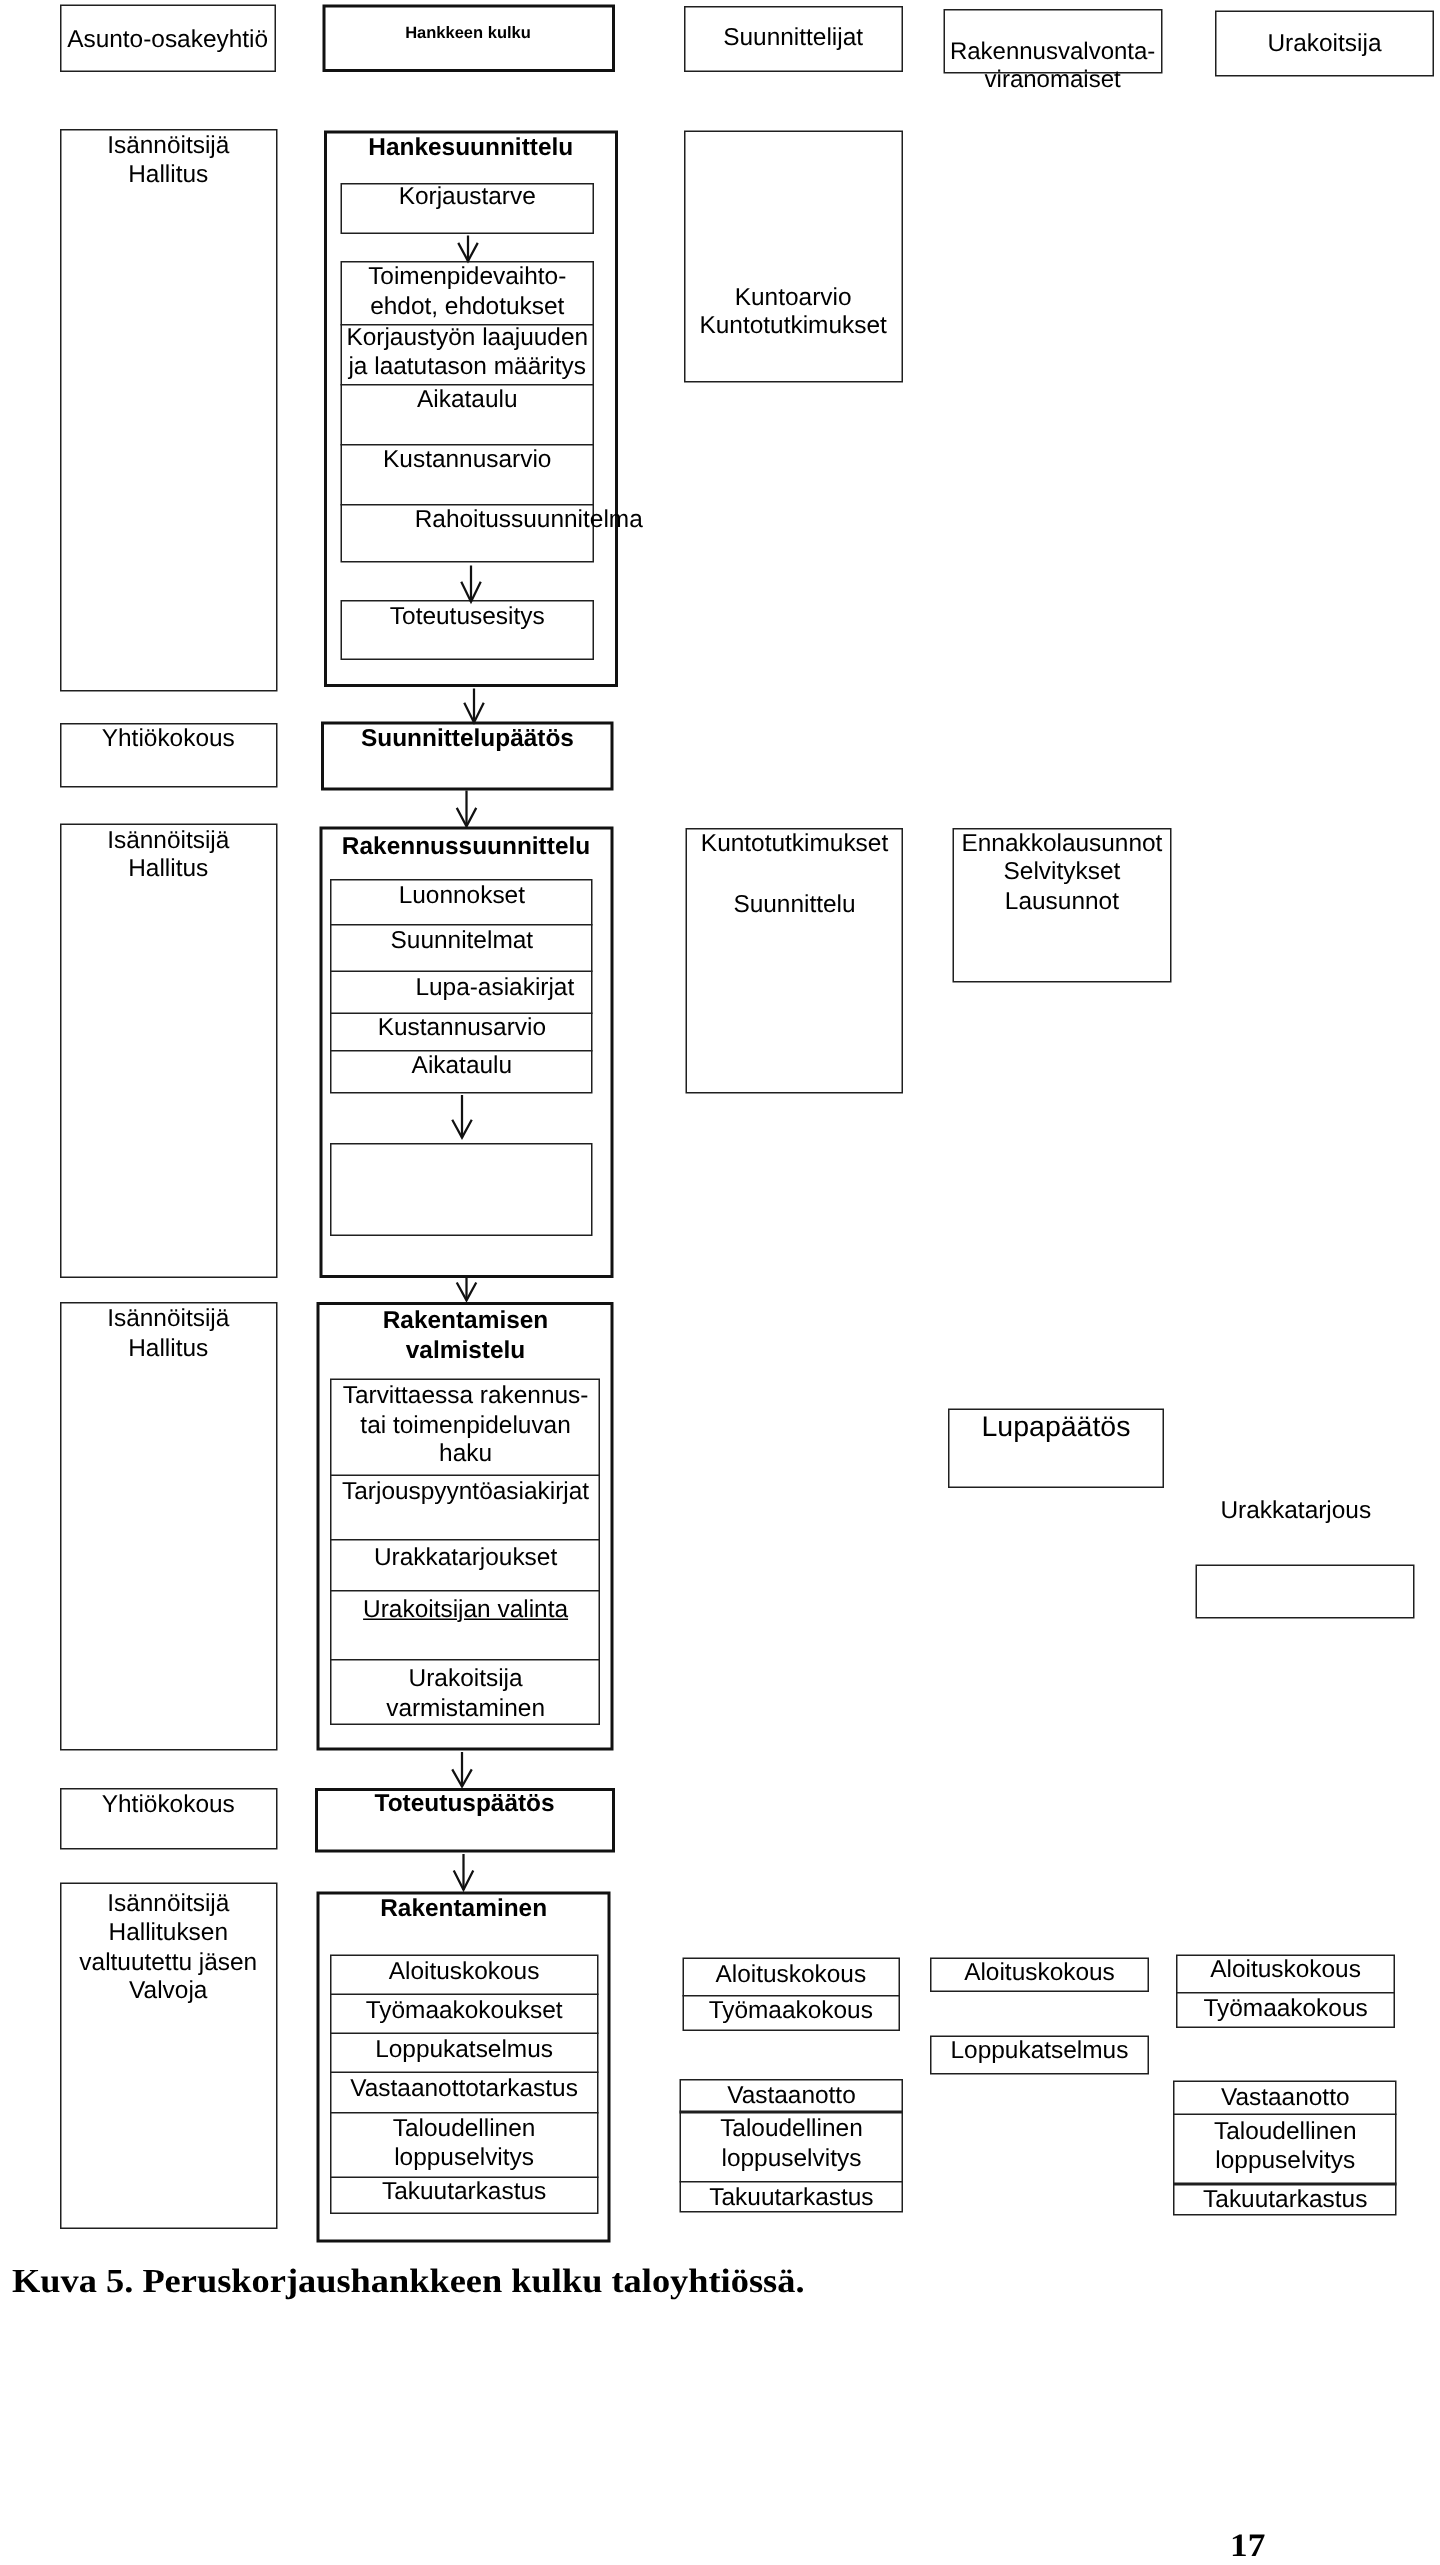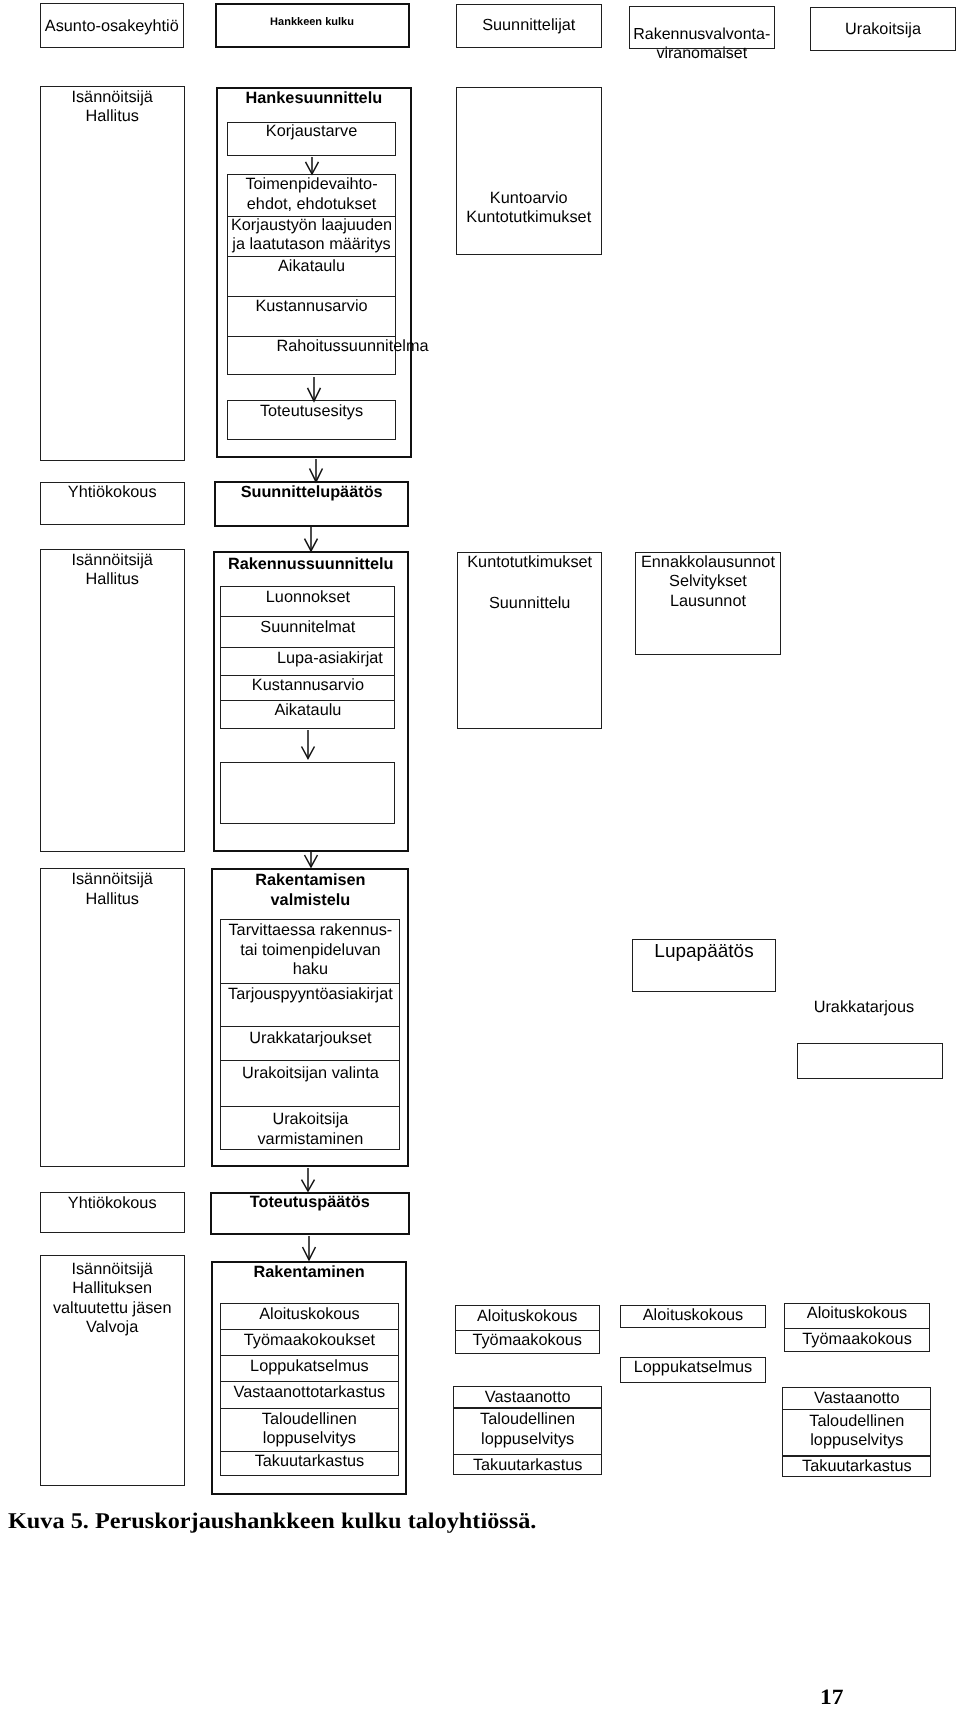--- a/index.html
+++ b/index.html
@@ -113,21 +113,21 @@
   <div class="bx" style="left:220.4px;top:918.5px;width:180px;height:231.5px;"></div>
   <div style="position:absolute;left:220.4px;top:982.5px;width:180px;height:1.3px;background:#1f1f1f;"></div>
   <div style="position:absolute;left:220.4px;top:1026px;width:180px;height:1.3px;background:#1f1f1f;"></div>
   <div style="position:absolute;left:220.4px;top:1060px;width:180px;height:1.3px;background:#1f1f1f;"></div>
   <div style="position:absolute;left:220.4px;top:1106px;width:180px;height:1.3px;background:#1f1f1f;"></div>
   <div class="tx" style="left:220.4px;top:921.3px;width:180px;font-size:16.3px;">Tarvittaessa rakennus-
 tai toimenpideluvan
 haku</div>
   <div class="tx" style="left:220.4px;top:985.2px;width:180px;font-size:16.3px;">Tarjouspyyntöasiakirjat</div>
   <div class="tx" style="left:220.4px;top:1029.3px;width:180px;font-size:16.3px;">Urakkatarjoukset</div>
-  <div class="tx" style="left:220.4px;top:1063.7px;width:180px;font-size:16.3px;">Urakoitsijan valinta</div>
+  <div class="tx" style="left:220.4px;top:1063.7px;width:180px;font-size:16.3px;text-decoration:underline;">Urakoitsijan valinta</div>
   <div class="tx" style="left:220.4px;top:1110.4px;width:180px;font-size:16.3px;">Urakoitsija
 varmistaminen</div>
 
   <div class="bx thick" style="left:210px;top:1191.5px;width:199.5px;height:43px;"></div>
   <div class="tx b" style="left:210px;top:1192.6px;width:199.5px;font-size:16.3px;">Toteutuspäätös</div>
 
   <div class="bx thick" style="left:211.2px;top:1260.5px;width:195.8px;height:234px;"></div>
   <div class="tx b" style="left:211.2px;top:1262.7px;width:195.8px;font-size:16.3px;">Rakentaminen</div>
 
   <div class="bx" style="left:220px;top:1303px;width:178.8px;height:173.2px;"></div>

